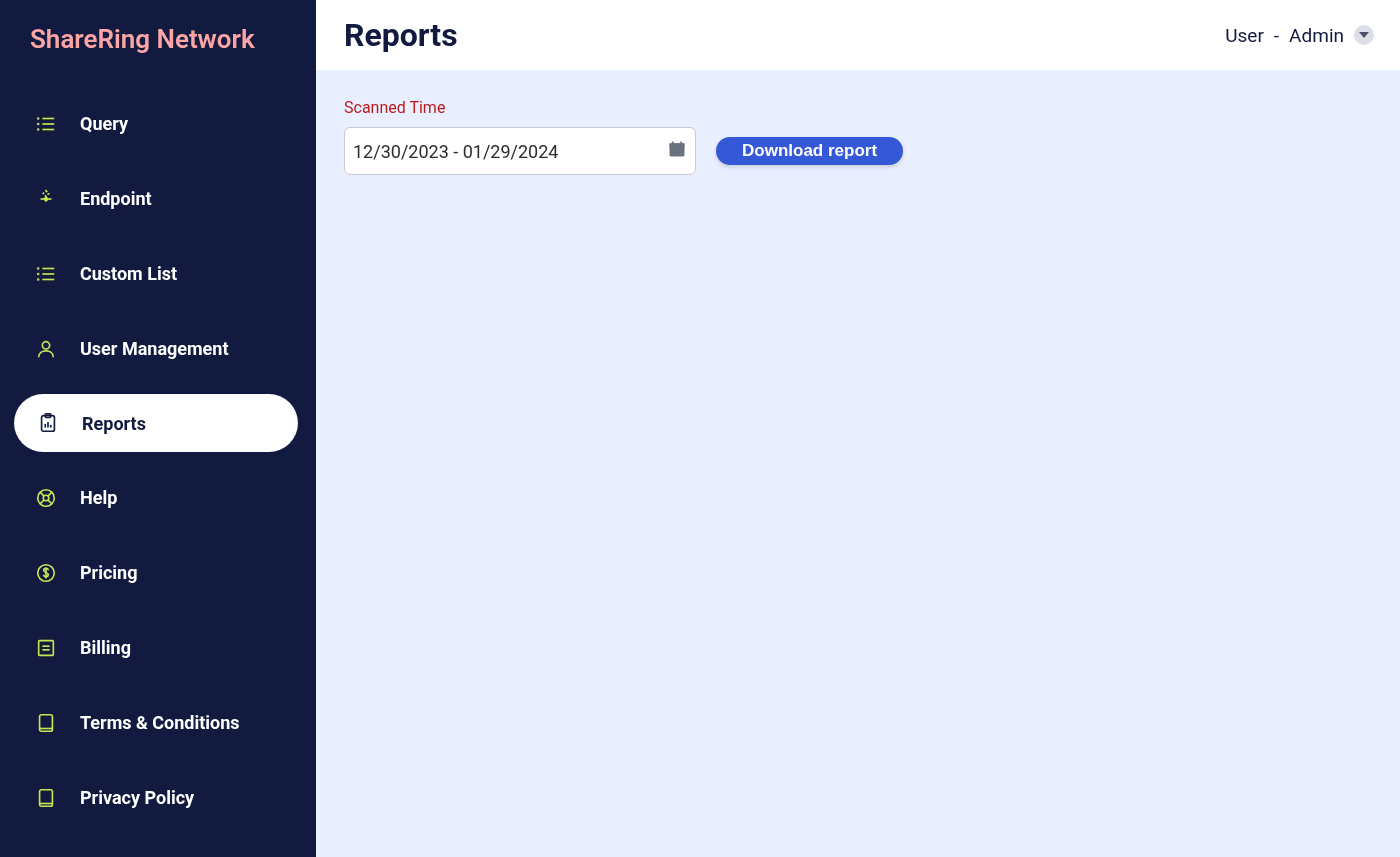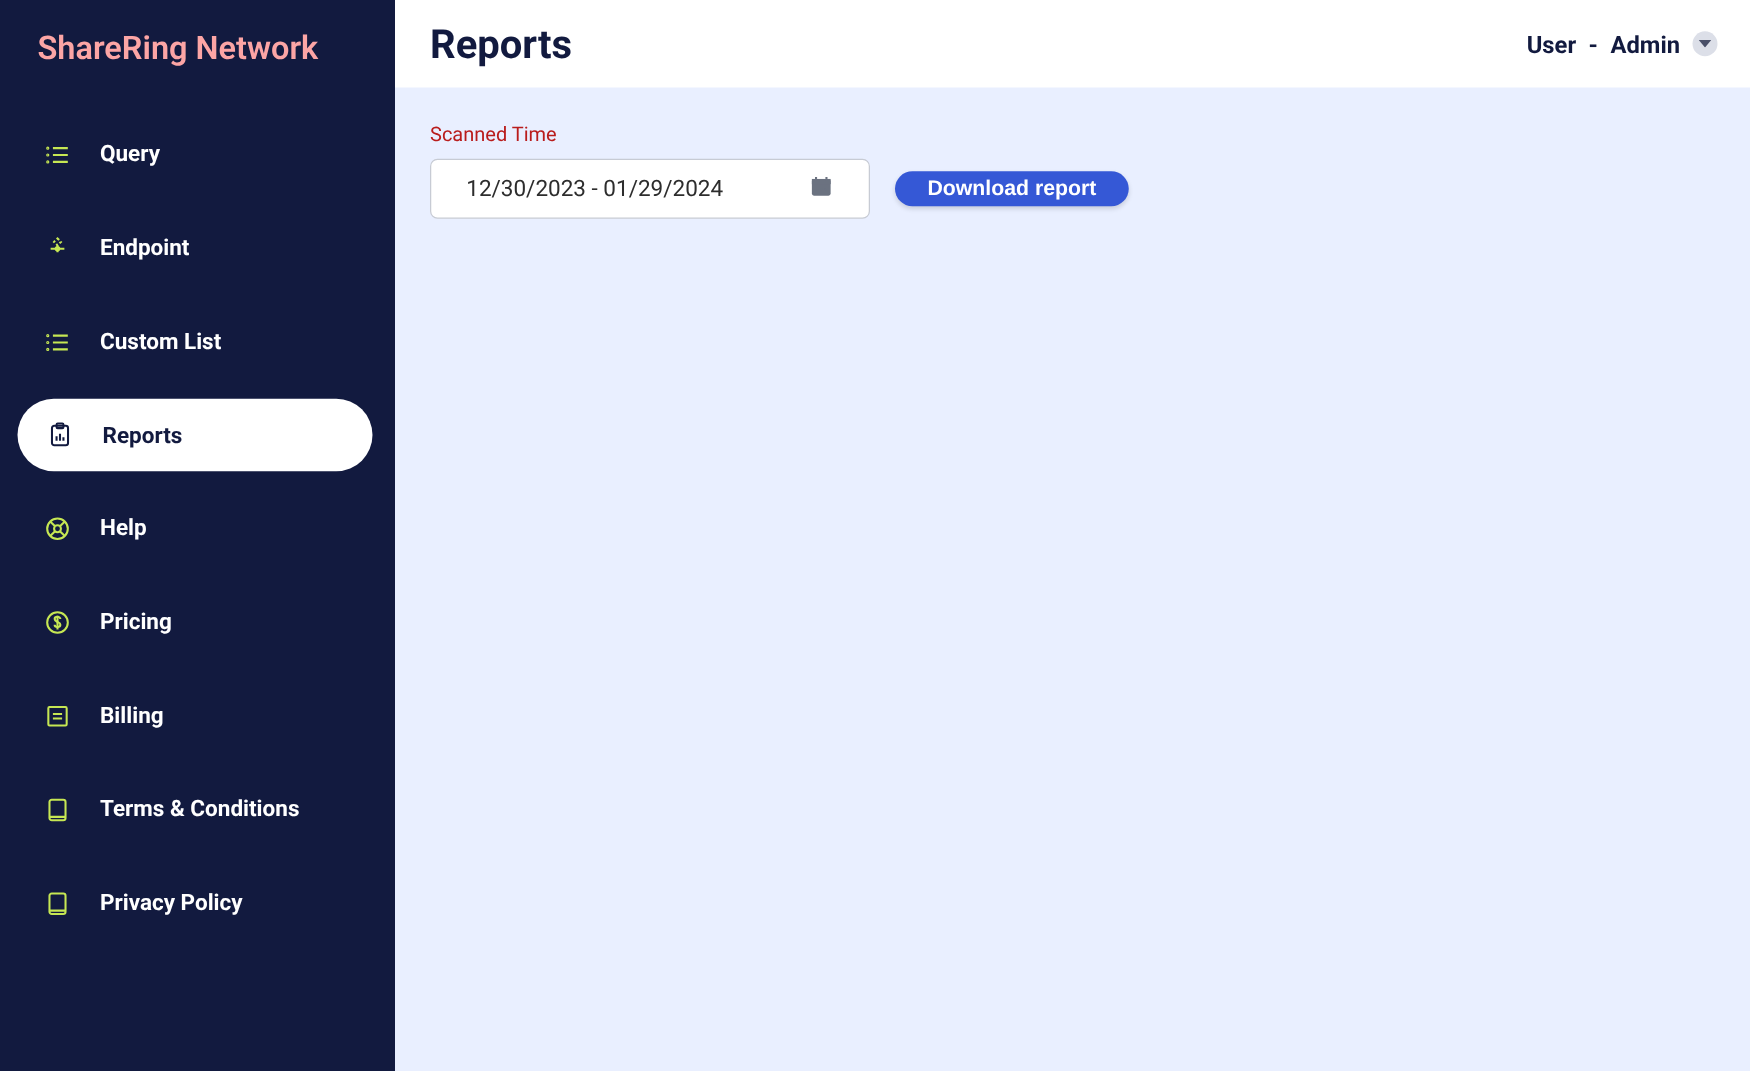--- a/index.html
+++ b/index.html
@@ -90,21 +90,20 @@
       font-size: 32px;
       font-weight: 700;
     }
     .user-menu {
       display: flex;
       align-items: center;
       gap: 10px;
       color: #121a3f;
       font-size: 19px;
       cursor: pointer;
-      font-weight: bold;
     }
     .user-menu .sep {
       color: #121a3f;
     }
     .user-menu .dropdown-btn {
       width: 20px;
       height: 20px;
       border-radius: 50%;
       background: #dcdfe8;
       display: flex;
@@ -131,21 +130,21 @@
     }
     .date-input {
       width: 352px;
       height: 48px;
       background: #ffffff;
       border: 1px solid #c7cbd4;
       border-radius: 6px;
       display: flex;
       align-items: center;
       justify-content: space-between;
-      padding: 0 28px;
+      padding: 0 8px;
       font-size: 18px;
       color: #2d2d2d;
       cursor: pointer;
     }
     .date-input .calendar-icon svg {
       fill: #6b7280;
     }
     .download-btn {
       height: 28px;
       padding: 0 26px;
@@ -199,20 +198,29 @@
             <line x1="8" y1="12" x2="21" y2="12"></line>
             <line x1="8" y1="18" x2="21" y2="18"></line>
             <circle cx="3.5" cy="6" r="0.5"></circle>
             <circle cx="3.5" cy="12" r="0.5"></circle>
             <circle cx="3.5" cy="18" r="0.5"></circle>
           </svg>
       </span>
       <span>Custom List</span>
     </div>
 
+    <div class="nav-item">
+      <span class="icon">
+        <svg width="22" height="22" viewBox="0 0 24 24">
+            <circle cx="12" cy="8" r="4"></circle>
+            <path d="M4 21 C4 16 8 14 12 14 C16 14 20 16 20 21"></path>
+          </svg>
+      </span>
+      <span>User Management</span>
+    </div>
 
     <div class="nav-item active">
       <span class="icon">
         <svg width="22" height="22" viewBox="0 0 24 24">
             <rect x="5" y="4" width="14" height="17" rx="2"></rect>
             <rect x="9" y="2" width="6" height="4" rx="1"></rect>
             <line x1="9" y1="17" x2="9" y2="13"></line>
             <line x1="12" y1="17" x2="12" y2="11"></line>
             <line x1="15" y1="17" x2="15" y2="14"></line>
           </svg>

